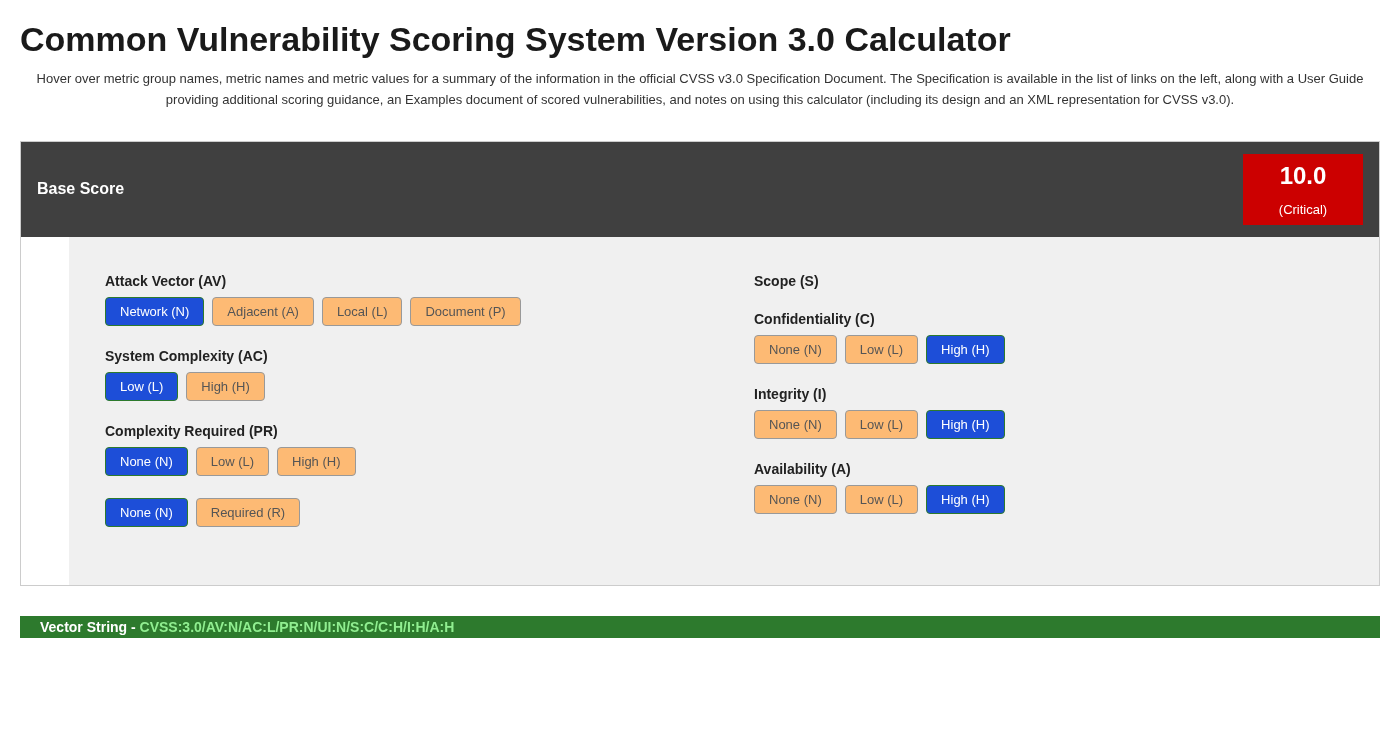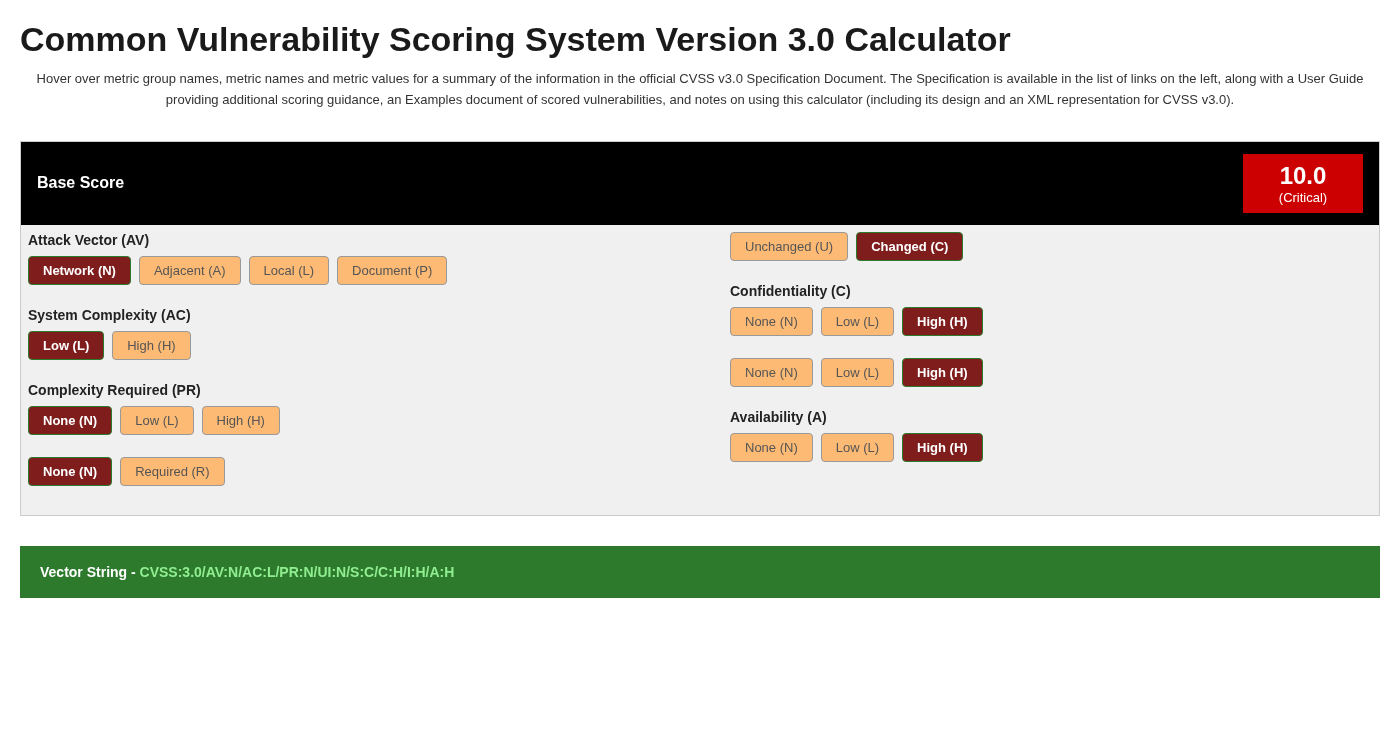--- a/index.html
+++ b/index.html
@@ -26,50 +26,52 @@
       margin-bottom: 30px;
       text-align: center;
     }
 
     
     .base-score-panel {
       border: 1px solid #ccc;
       margin-bottom: 0;
     }
     .base-score-header {
-      background: #000000;
+      background: #404040;
       color: #fff;
       padding: 12px 16px;
       font-size: 16px;
       font-weight: bold;
       display: flex;
       justify-content: space-between;
       align-items: center;
     }
     .score-badge {
       background: #cc0000;
       color: #fff;
       padding: 8px 11px;
       font-size: 24px;
       font-weight: bold;
       text-align: center;
       min-width: 120px;
     }
     .score-badge .score-label {
       font-size: 13px;
       font-weight: normal;
+      margin-top: 12px;
     }
 
     .metrics-grid {
       display: grid;
       grid-template-columns: 1fr 1fr;
       gap: 16px;
       background: #f0f0f0;
-      padding: 7px;
+      padding: 36px;
       column-gap: 60px;
+      margin-left: 48px;
     }
 
     .metric-group {
       margin-bottom: 22px;
     }
     .metric-label {
       font-weight: bold;
       font-size: 14px;
       color: #222;
       margin-bottom: 8px;
@@ -83,31 +85,30 @@
       padding: 6px 14px;
       border-radius: 4px;
       border: 1px solid #999;
       font-size: 13px;
       cursor: pointer;
       background: #fdba74;
       color: #555;
       font-weight: normal;
     }
     .btn.selected {
-      background: #7f1d1d;
+      background: #1d4ed8;
       color: #fff;
       border-color: #2d7a2d;
-      font-weight: bold;
     }
 
     
     .vector-footer {
       background: #2d7a2d;
       color: #fff;
-      padding: 18px 20px;
+      padding: 3px 20px;
       font-size: 14px;
       margin-top: 30px;
     }
     .vector-footer .vector-label {
       font-weight: bold;
       color: #fff;
     }
     .vector-footer .vector-value {
       color: #90ee90;
       font-weight: bold;
@@ -164,36 +165,34 @@
           <div class="btn-row">
             <button class="btn selected">None (N)</button>
             <button class="btn">Required (R)</button>
           </div>
         </div>
       </div>
 
       <div>
 
         <div class="metric-group">
-          <div class="btn-row">
-            <button class="btn">Unchanged (U)</button>
-            <button class="btn selected">Changed (C)</button>
-          </div>
+          <div class="metric-label">Scope (S)</div>
         </div>
 
         <div class="metric-group">
           <div class="metric-label">Confidentiality (C)</div>
           <div class="btn-row">
             <button class="btn">None (N)</button>
             <button class="btn">Low (L)</button>
             <button class="btn selected">High (H)</button>
           </div>
         </div>
 
         <div class="metric-group">
+          <div class="metric-label">Integrity (I)</div>
           <div class="btn-row">
             <button class="btn">None (N)</button>
             <button class="btn">Low (L)</button>
             <button class="btn selected">High (H)</button>
           </div>
         </div>
 
         <div class="metric-group">
           <div class="metric-label">Availability (A)</div>
           <div class="btn-row">

